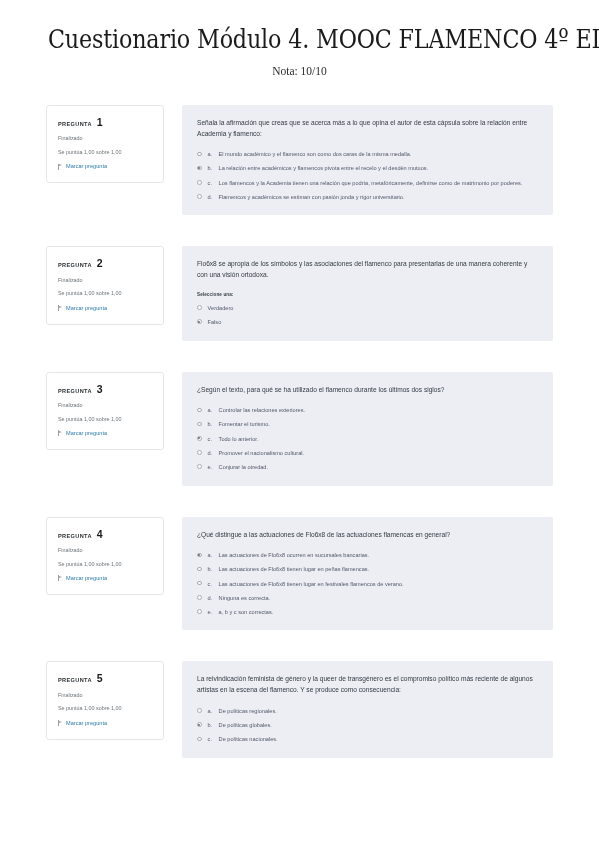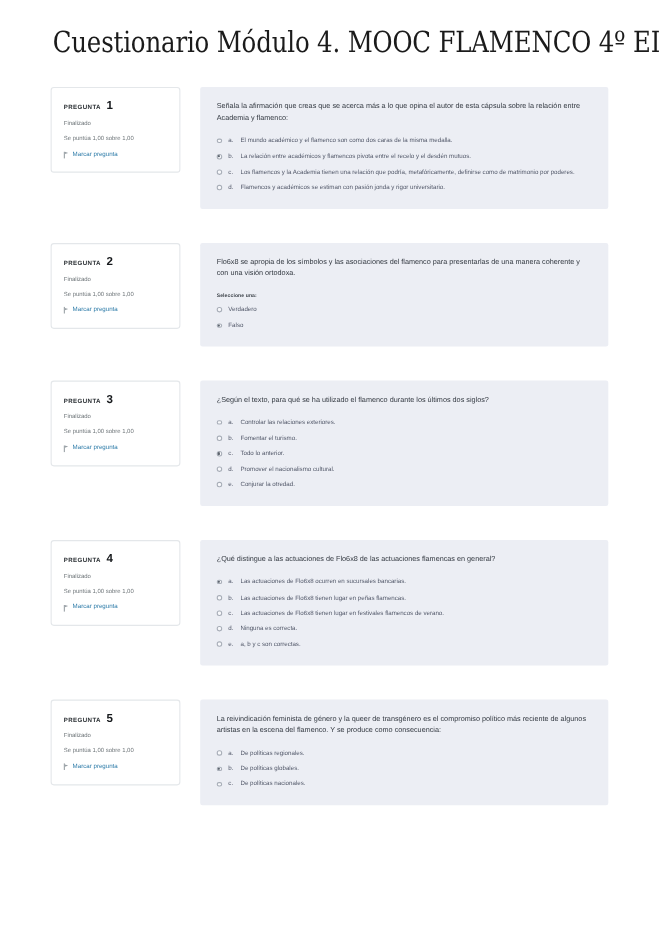--- a/index.html
+++ b/index.html
@@ -204,20 +204,21 @@
   }
   .opt.tf .opt-text { margin-left: 6px; }
 </style>
 </head>
 <body>
 
 <div class="page">
 
   <div class="doc-header">
     <h1 class="doc-title">Cuestionario Módulo 4. MOOC FLAMENCO 4º EDICIÓN</h1>
+    <p class="doc-subtitle">Nota: 10/10</p>
   </div>
 
   <div class="quiz" id="quiz-root">
       <div class="question-row">
         <div class="qinfo">
           <div class="qinfo-head">
             <span class="qinfo-label">PREGUNTA</span>
             <span class="qinfo-number">1</span>
           </div>
           <div class="qinfo-state">Finalizado</div>

